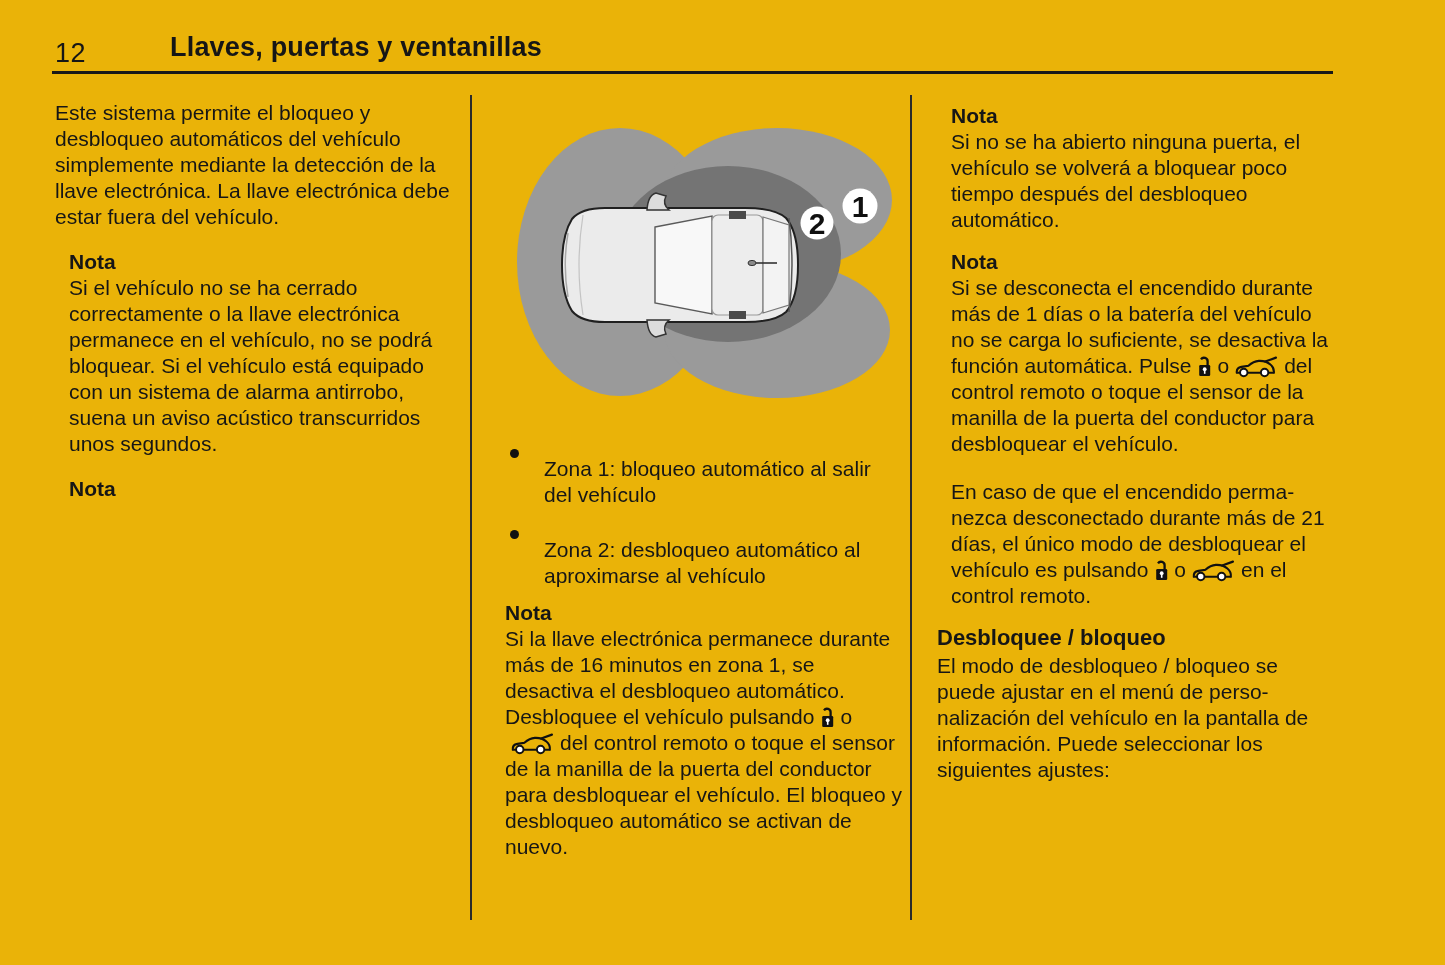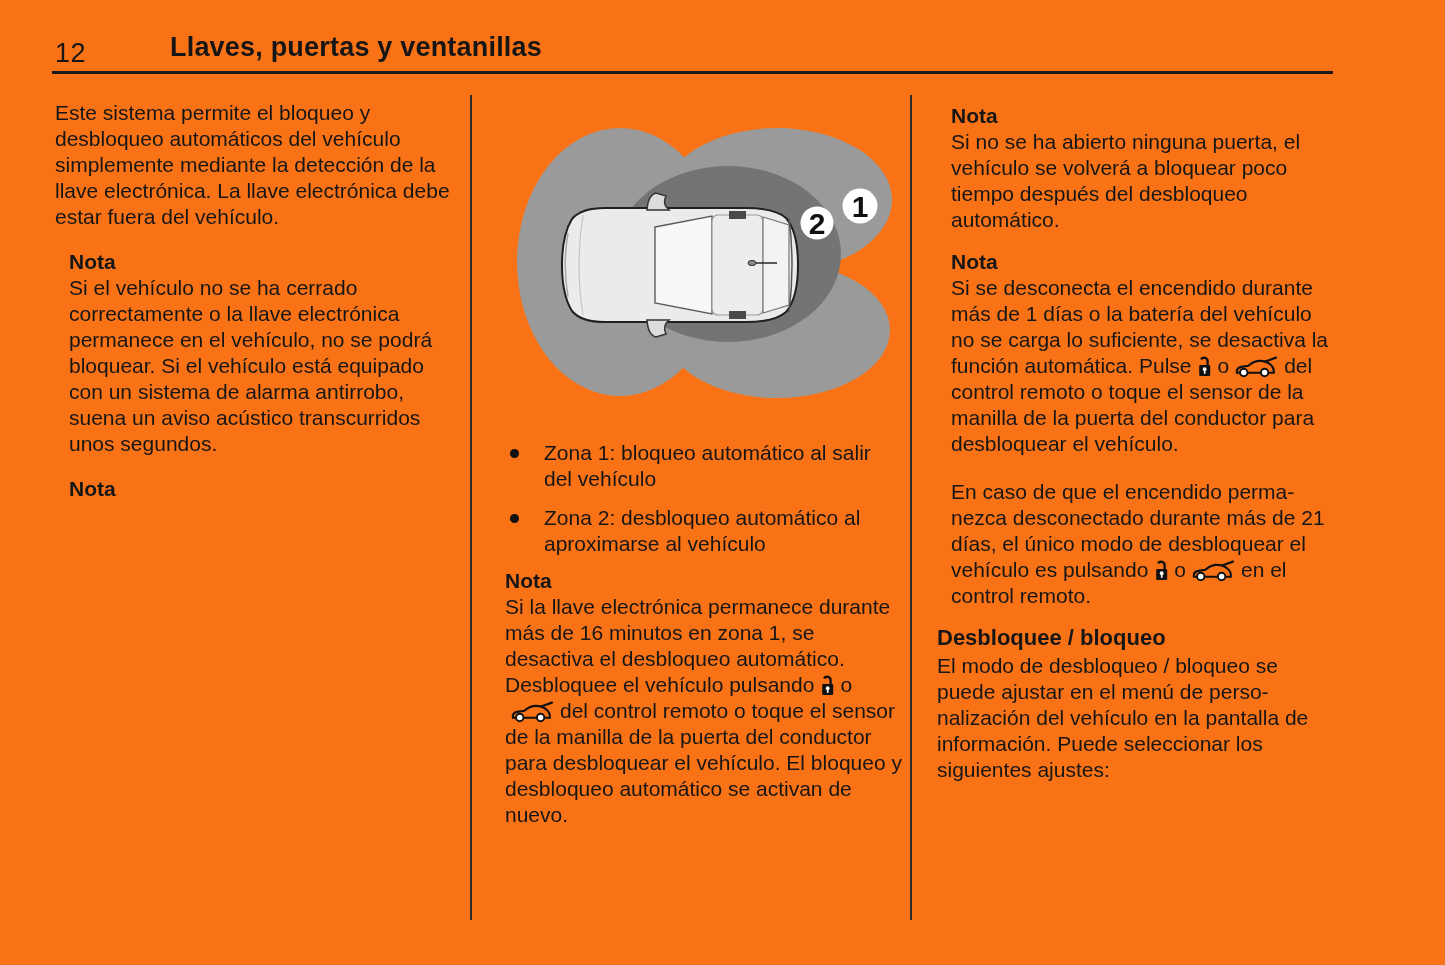--- a/index.html
+++ b/index.html
@@ -1,19 +1,19 @@
 <!DOCTYPE html>
 <html><head>
 <meta charset="utf-8">
 <style>
   html,body{margin:0;padding:0;background:#ffffff;}
   .page{
     position:relative;
     width:1445px;height:965px;
-    background:#f97316;
+    background:#eab308;
     font-family:"Liberation Sans", sans-serif;
     color:#161616;
     overflow:hidden;
   }
   
   .page-number{
     position:absolute;left:55px;top:38px;
     font-size:27px;font-weight:400;letter-spacing:0.5px;
   }
   .page-title{
@@ -39,21 +39,21 @@
   .note{padding-left:14px;margin-top:19px;}
   .note-heading{font-weight:700;}
   .col2 .note{padding-left:0;margin-top:11px;}
   .section-heading{font-weight:700;font-size:22px;line-height:30px;margin-top:14px;}
   
   .figure-svg{position:absolute;left:0px;top:20px;width:420px;height:300px;}
   .col2-text{position:relative;margin-top:345px;width:400px;}
   .bullet-item{display:flex;margin-top:13px;}
   .bullet-item:first-child{margin-top:0;}
   .bullet-dot{flex:0 0 auto;width:9px;height:9px;border-radius:50%;background:#111;margin:9px 25px 0 5px;}
-  .bullet-text{width:330px;}
+  .bullet-text{width:330px;margin-top:16px;}
   
   .ic{display:inline-block;margin:0 5px;}
   .ic-unlock{width:16px;height:21px;vertical-align:-4px;}
   .ic-car{width:45px;height:22px;vertical-align:-5px;}
   .defs-hidden{position:absolute;width:0;height:0;overflow:hidden;}
   .marker-num{font-family:"Liberation Sans",sans-serif;font-weight:700;font-size:30px;}
 </style>
 </head>
 <body>
 

